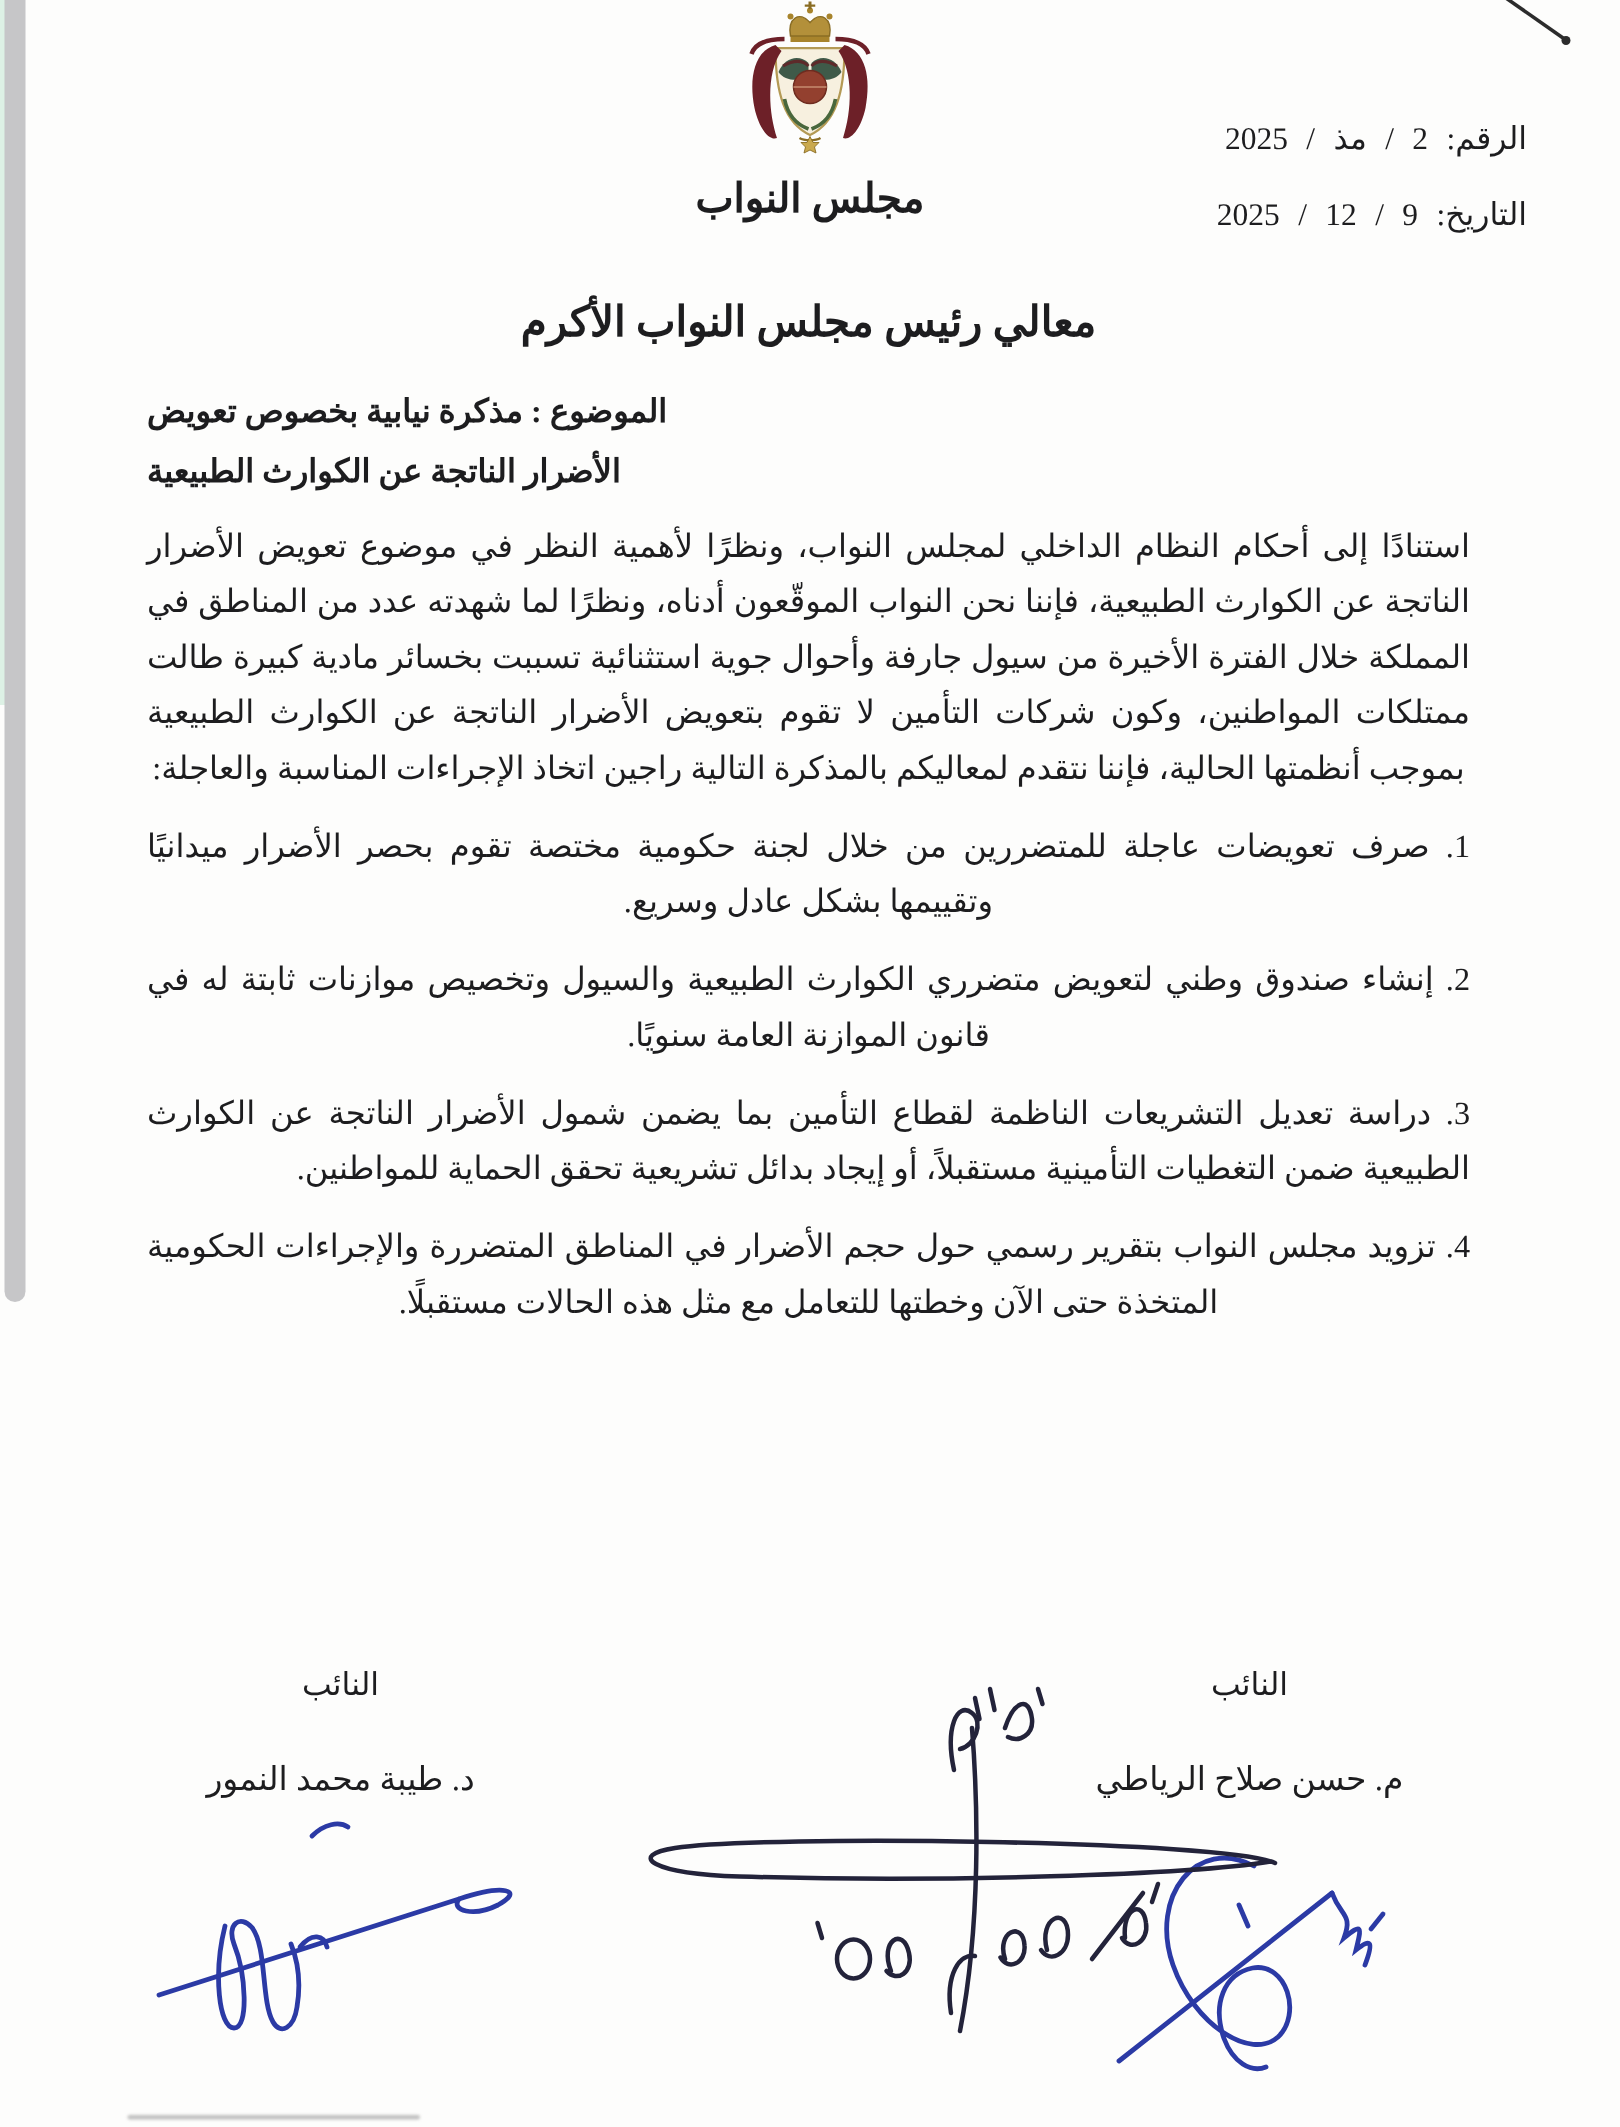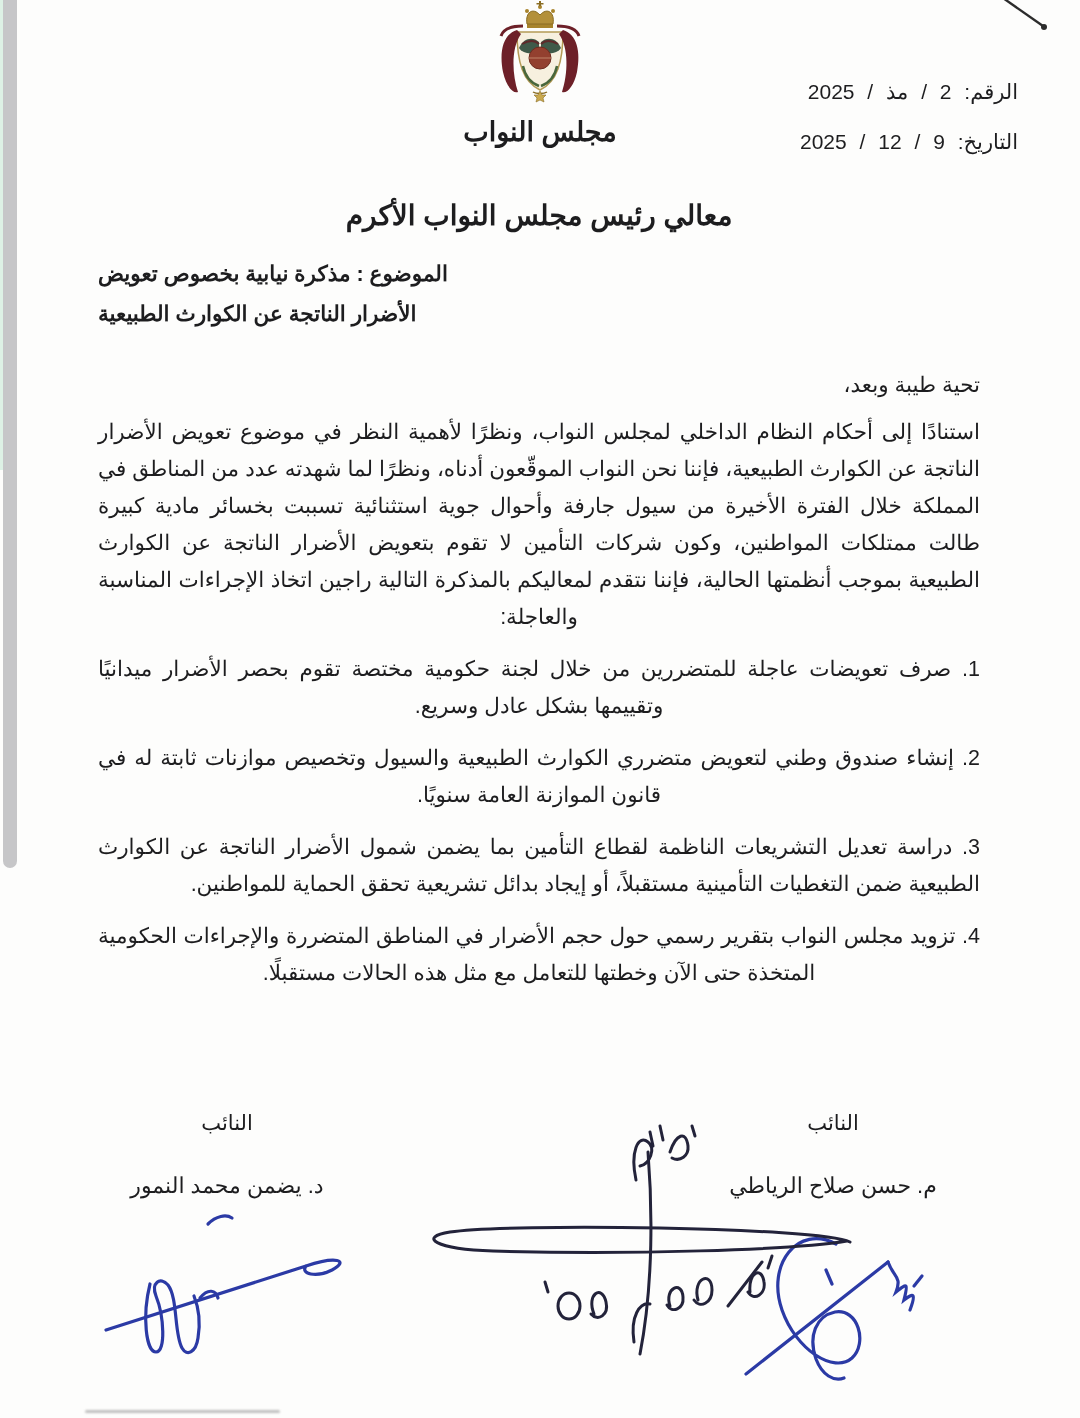--- a/index.html
+++ b/index.html
@@ -1,19 +1,19 @@
 <!DOCTYPE html>
 <html lang="ar"><head>
 <meta charset="utf-8">
 <style>
   html,body{margin:0;padding:0;background:#e9e9e9;}
   .page{
     position:relative;width:1080px;height:1418px;margin:0 auto;
     background:#fdfdfc;overflow:hidden;
-    font-family:Liberation Sans, sans-serif;color:#1d1d1f;
+    font-family:Liberation Serif, serif;color:#1d1d1f;
   }
   
   .scan-strip{position:absolute;left:3px;top:0;width:14px;height:868px;
     background:#c6c6c8;border-radius:0 0 7px 7px;}
   .scan-tint{position:absolute;left:0;top:0;width:6px;height:470px;
     background:rgba(150,215,175,.30);}
   .pen-mark{position:absolute;left:985px;top:0;}
   .bottom-smudge{position:absolute;left:85px;top:1410px;width:195px;height:3px;
     background:rgba(95,95,95,.38);filter:blur(1px);border-radius:2px;}
   
@@ -95,36 +95,35 @@
         <path d="M75,91 l2,4 4,0 -3,3 1,4 -4,-2 -4,2 1,-4 -3,-3 4,0 z" fill="#caa94e" stroke="#8a6d24" stroke-width=".6"></path>
       </svg>
     </div>
     <div class="org-name">مجلس النواب</div>
   </div>
 
   <div class="content">
     <div class="title">معالي رئيس مجلس النواب الأكرم</div>
     <div class="subject-line">الموضوع : مذكرة نيابية بخصوص تعويض</div>
     <div class="subject-line">الأضرار الناتجة عن الكوارث الطبيعية</div>
-    <div class="greeting">تحية طيبة وبعد،</div>
     <p class="para">استنادًا إلى أحكام النظام الداخلي لمجلس النواب، ونظرًا لأهمية النظر في موضوع تعويض الأضرار الناتجة عن الكوارث الطبيعية، فإننا نحن النواب الموقّعون أدناه، ونظرًا لما شهدته عدد من المناطق في المملكة خلال الفترة الأخيرة من سيول جارفة وأحوال جوية استثنائية تسببت بخسائر مادية كبيرة طالت ممتلكات المواطنين، وكون شركات التأمين لا تقوم بتعويض الأضرار الناتجة عن الكوارث الطبيعية بموجب أنظمتها الحالية، فإننا نتقدم لمعاليكم بالمذكرة التالية راجين اتخاذ الإجراءات المناسبة والعاجلة:</p>
     <p class="item last-center">1. صرف تعويضات عاجلة للمتضررين من خلال لجنة حكومية مختصة تقوم بحصر الأضرار ميدانيًا وتقييمها بشكل عادل وسريع.</p>
     <p class="item last-center">2. إنشاء صندوق وطني لتعويض متضرري الكوارث الطبيعية والسيول وتخصيص موازنات ثابتة له في قانون الموازنة العامة سنويًا.</p>
     <p class="item last-right">3. دراسة تعديل التشريعات الناظمة لقطاع التأمين بما يضمن شمول الأضرار الناتجة عن الكوارث الطبيعية ضمن التغطيات التأمينية مستقبلاً، أو إيجاد بدائل تشريعية تحقق الحماية للمواطنين.</p>
     <p class="item last-center">4. تزويد مجلس النواب بتقرير رسمي حول حجم الأضرار في المناطق المتضررة والإجراءات الحكومية المتخذة حتى الآن وخطتها للتعامل مع مثل هذه الحالات مستقبلًا.</p>
   </div>
 
   <div class="sig-block sig-right">
     <div class="sig-role">النائب</div>
     <div class="sig-name">م. حسن صلاح الرياطي</div>
   </div>
 
   <div class="sig-block sig-left">
     <div class="sig-role">النائب</div>
-    <div class="sig-name">د. يضمن محمد النمور</div>
+    <div class="sig-name">د. طيبة محمد النمور</div>
   </div>
 
   <div class="ink ink-right">
     <svg width="230" height="175" viewBox="0 0 230 175" fill="none" stroke="#2b3aa5" stroke-width="3.2" stroke-linecap="round">
       <path d="M100,22 C62,2 30,42 46,88 C60,128 98,152 116,136 C132,121 122,86 99,90 C80,94 72,114 80,137 C86,153 98,160 108,156"></path>
       <path d="M10,152 L152,40"></path>
       <path d="M152,40 C158,56 166,54 160,70 C172,60 172,62 168,78 C178,70 180,72 174,88"></path>
       <path d="M178,64 l8,-10"></path>
       <path d="M90,48 l6,14"></path>
     </svg>

